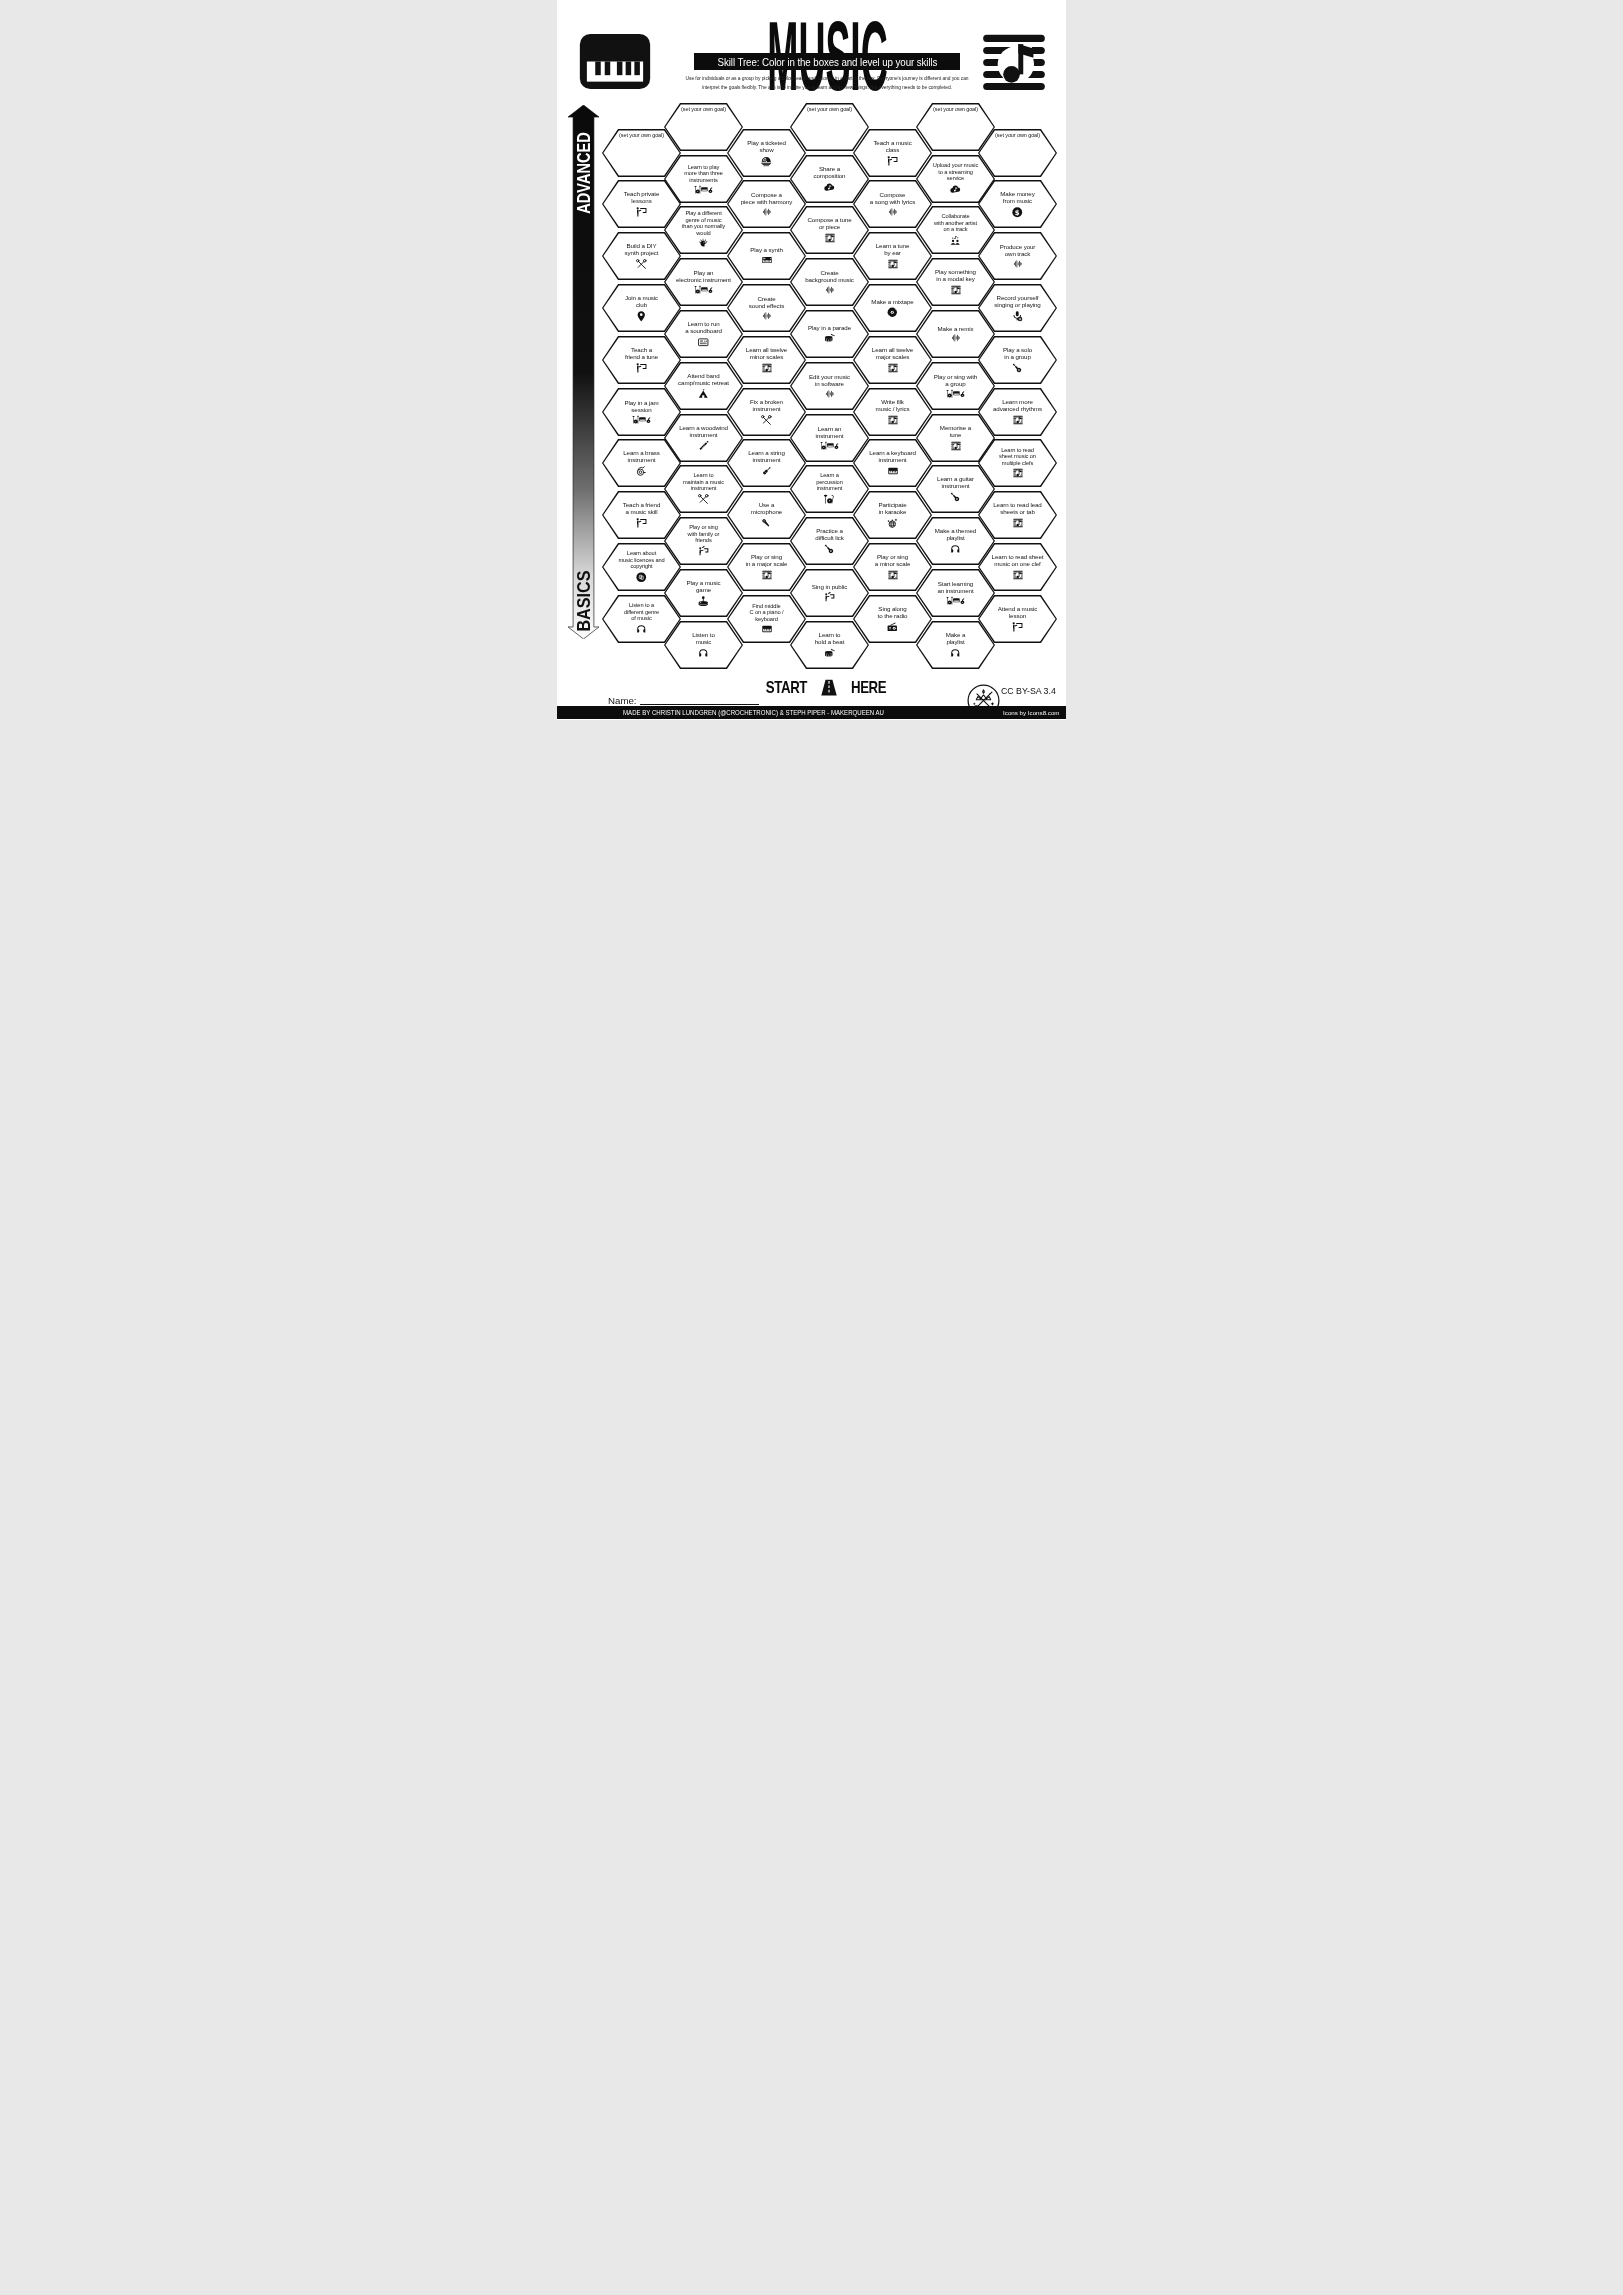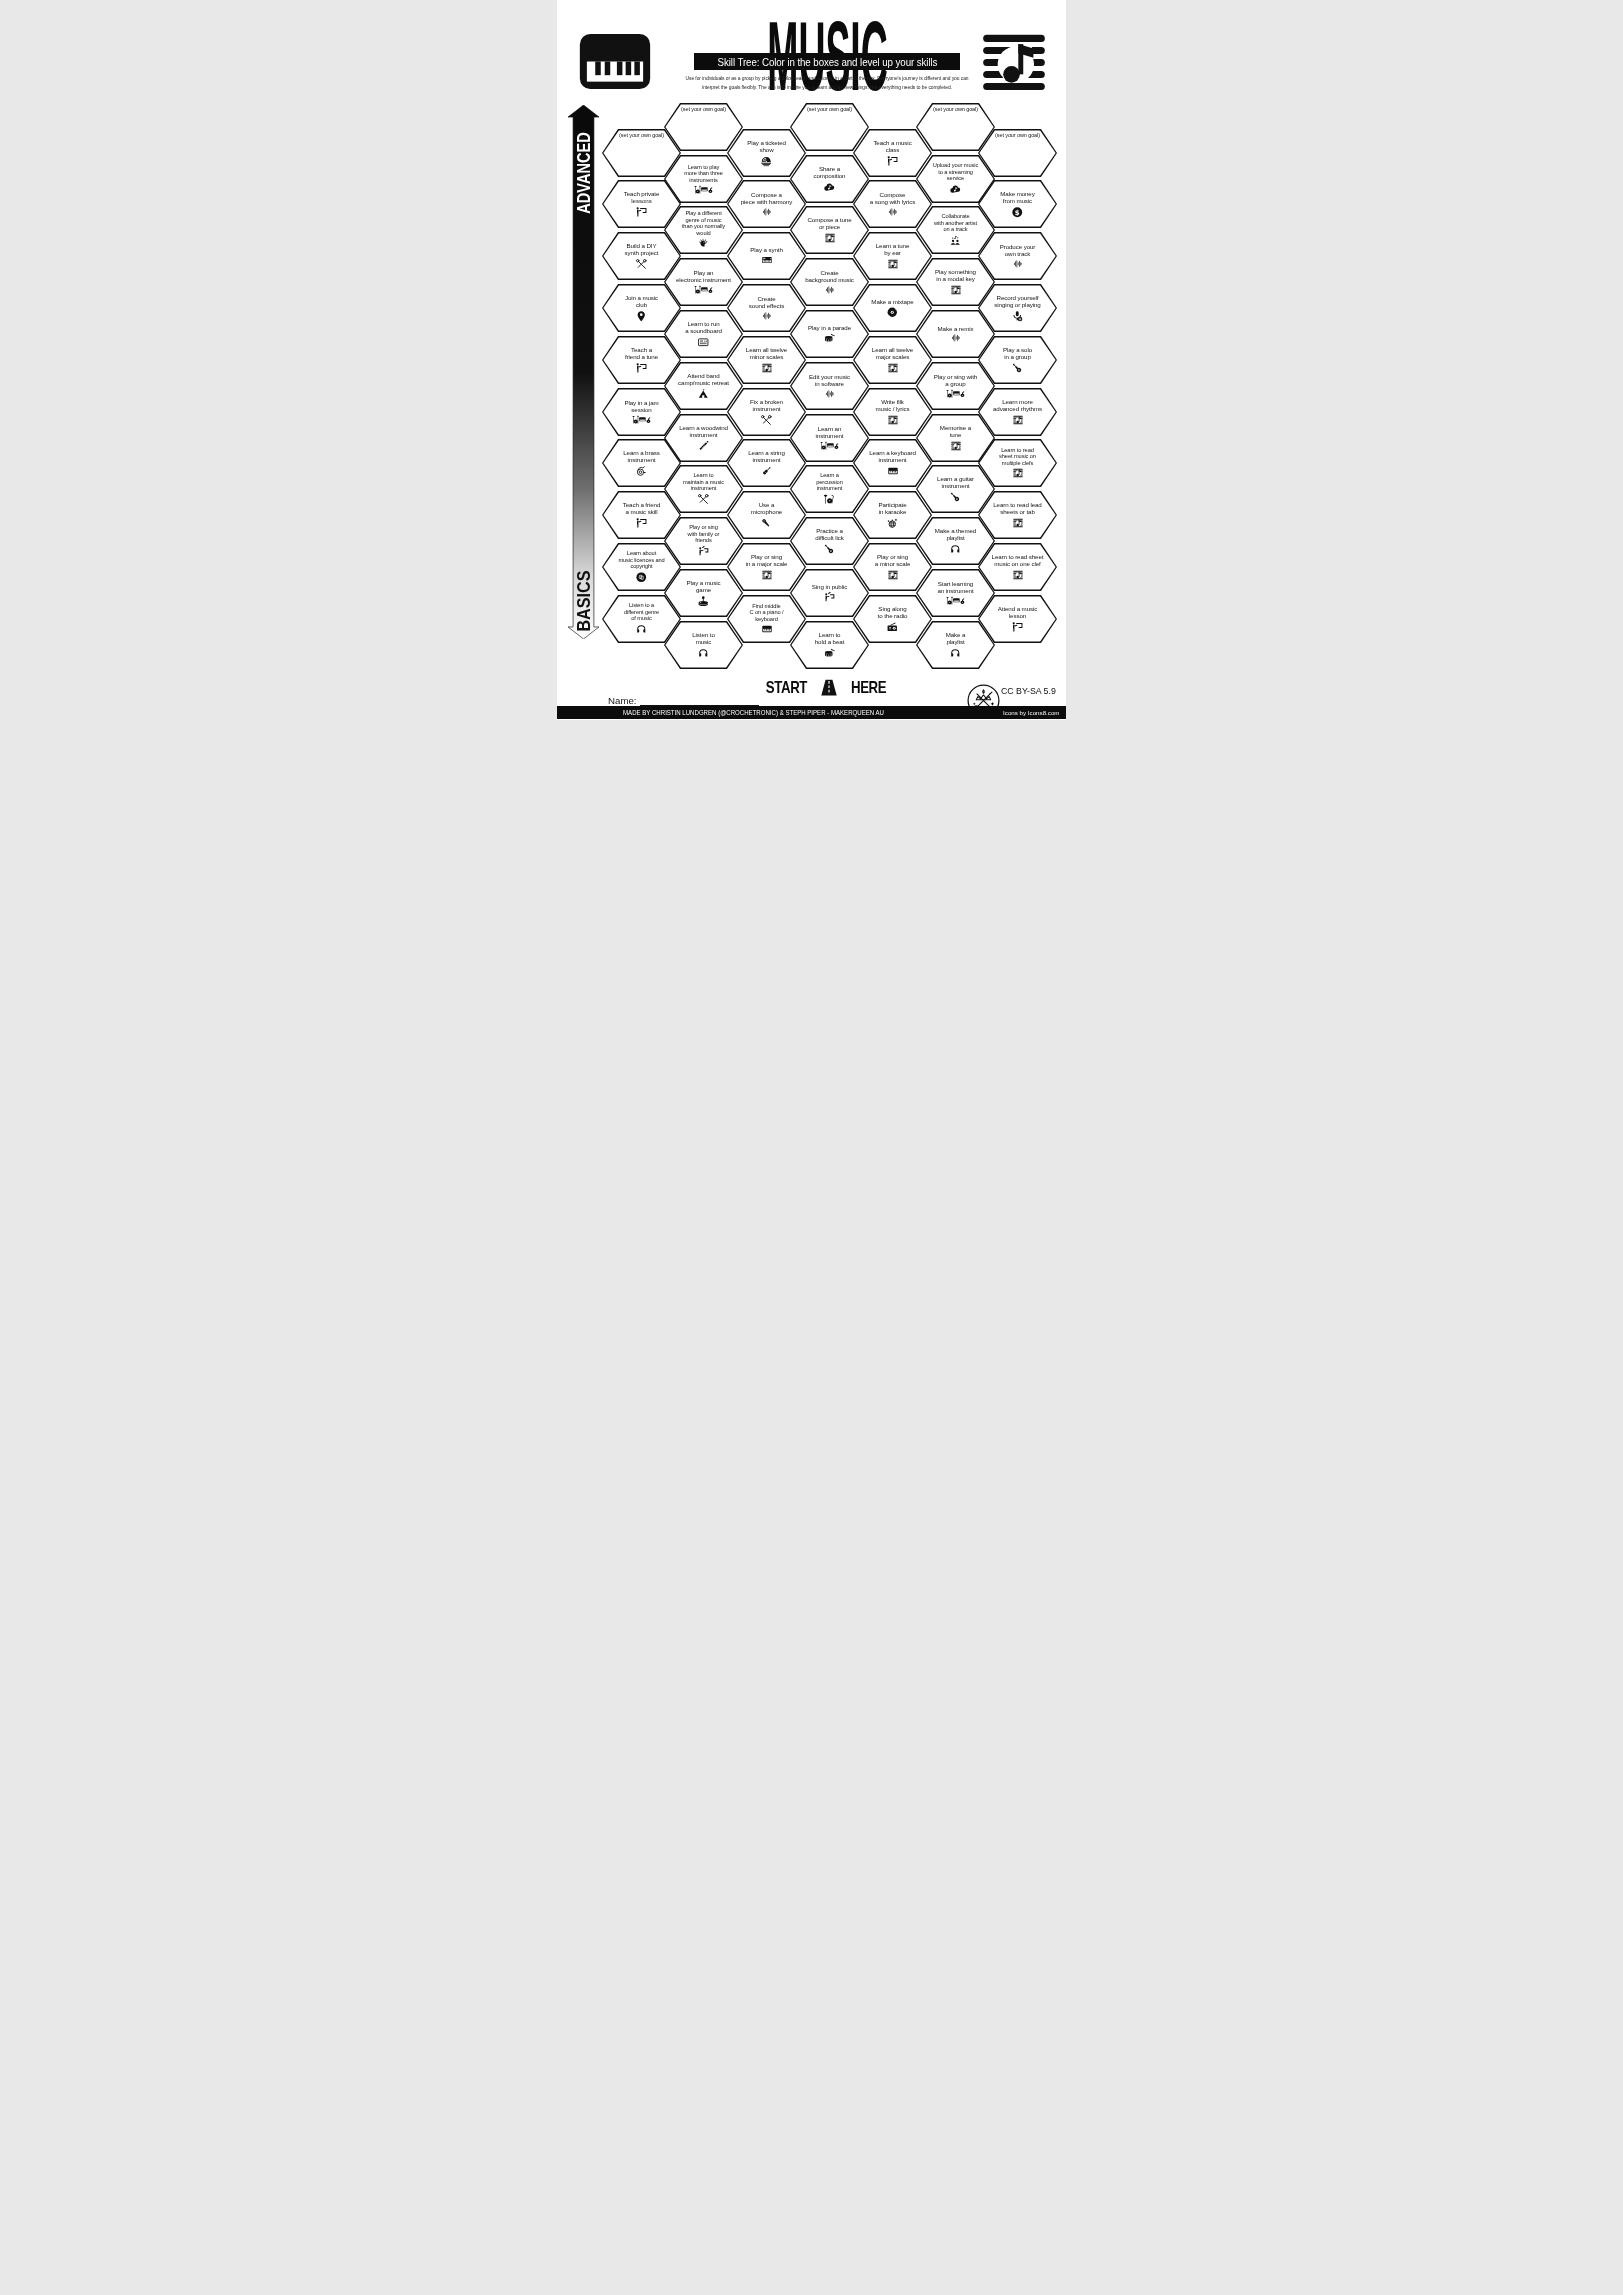--- a/index.html
+++ b/index.html
@@ -33,21 +33,21 @@
   .hex-icon{display:flex;align-items:center;justify-content:center;}
   .hex-icon svg{height:12.5px;width:auto;}
   .hex-icon.icon-band svg,.hex-icon.icon-wave svg{height:9.7px;}
   .hex-icon.icon-sheet svg,.hex-icon.icon-keys svg,.hex-icon.icon-synth svg{height:12px;}
   
   .start-row{position:absolute;left:0;top:677px;width:537px;display:flex;align-items:center;
              justify-content:center;gap:5.6px;}
   .start-word{font-size:17px;font-weight:bold;letter-spacing:-0.5px;transform:scaleX(.78);color:#0c0c0c;}
   .road-icon{width:22px;height:21px;}
   
-  .name-row{position:absolute;left:51px;top:695px;display:flex;align-items:flex-end;gap:3.7px;}
+  .name-row{position:absolute;left:51px;top:695px;display:flex;align-items:flex-start;gap:3.7px;}
   .name-label{font-size:9.7px;color:#161616;}
   .name-line{width:119px;border-bottom:0.8px solid #111;height:9.3px;}
   
   .cc-text{position:absolute;right:10.2px;top:686px;font-size:8.8px;color:#111;}
   .footer-bar{position:absolute;left:0;top:706px;width:509px;height:13.4px;background:#0c0c0c;}
   .credit{position:absolute;left:0;top:0;width:393px;height:13.4px;display:flex;align-items:center;
           justify-content:center;color:#fff;font-size:7.6px;white-space:nowrap;transform:scaleX(.8);letter-spacing:0;}
   .icons-credit{position:absolute;right:6.5px;top:0;height:13.4px;display:flex;align-items:center;
                 color:#fff;font-size:6.2px;}
   .logo{position:absolute;left:410px;top:684px;width:33px;height:33px;}
@@ -1567,21 +1567,21 @@
       <path d="M12 4.6v3M12 9.6v3M12 14.6v3.2" stroke="#fff" stroke-width="1.3"></path>
     </svg>
     <span class="start-word">HERE</span>
   </div>
 
   <div class="name-row">
     <span class="name-label">Name:</span>
     <div class="name-line"></div>
   </div>
 
-  <div class="cc-text">CC BY-SA 5.9</div>
+  <div class="cc-text">CC BY-SA 3.4</div>
 
   <svg class="logo" viewBox="0 0 48 48">
     <circle cx="24" cy="24" r="22.4" fill="#fff" stroke="#111" stroke-width="1.8"></circle>
     <g fill="none" stroke="#111" stroke-width="1.6" stroke-linecap="round">
       <path d="M14.5 33.5l19-19"></path>
         <path d="M14.5 14.5l19 19"></path>
       <circle cx="13.4" cy="34.6" r="2.8"></circle>
         <path d="M33.5 14.5l2.8-2.8"></path>
     </g>
     <g fill="none" stroke="#111" stroke-width="1.5" stroke-linejoin="round">

